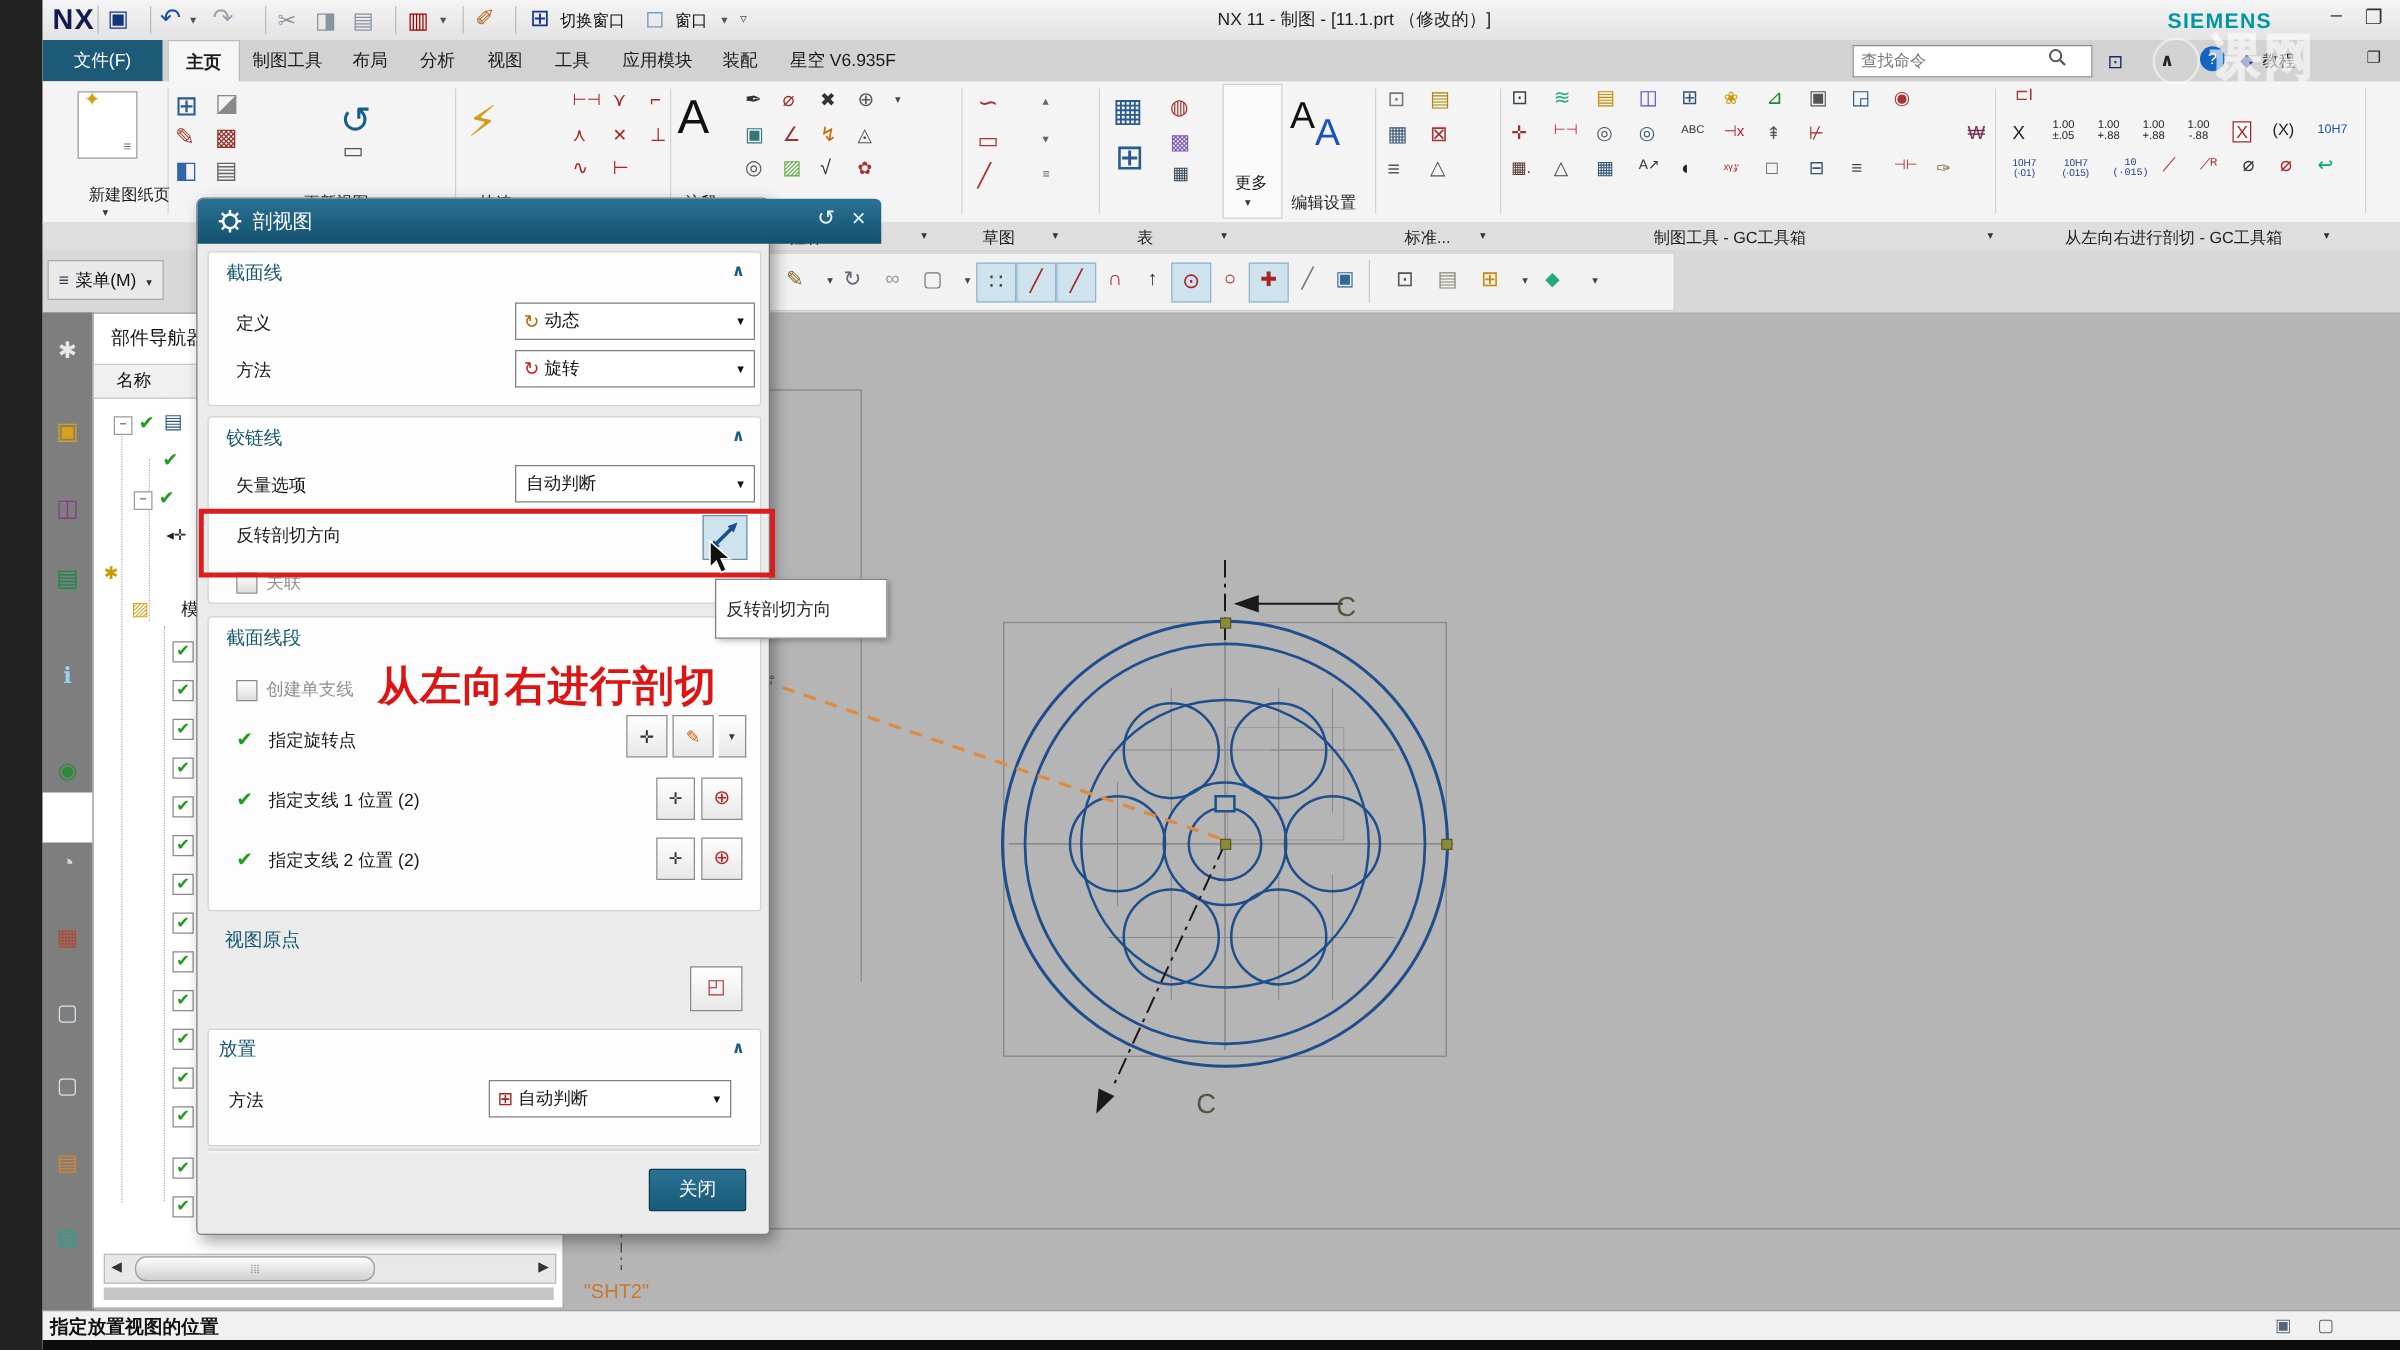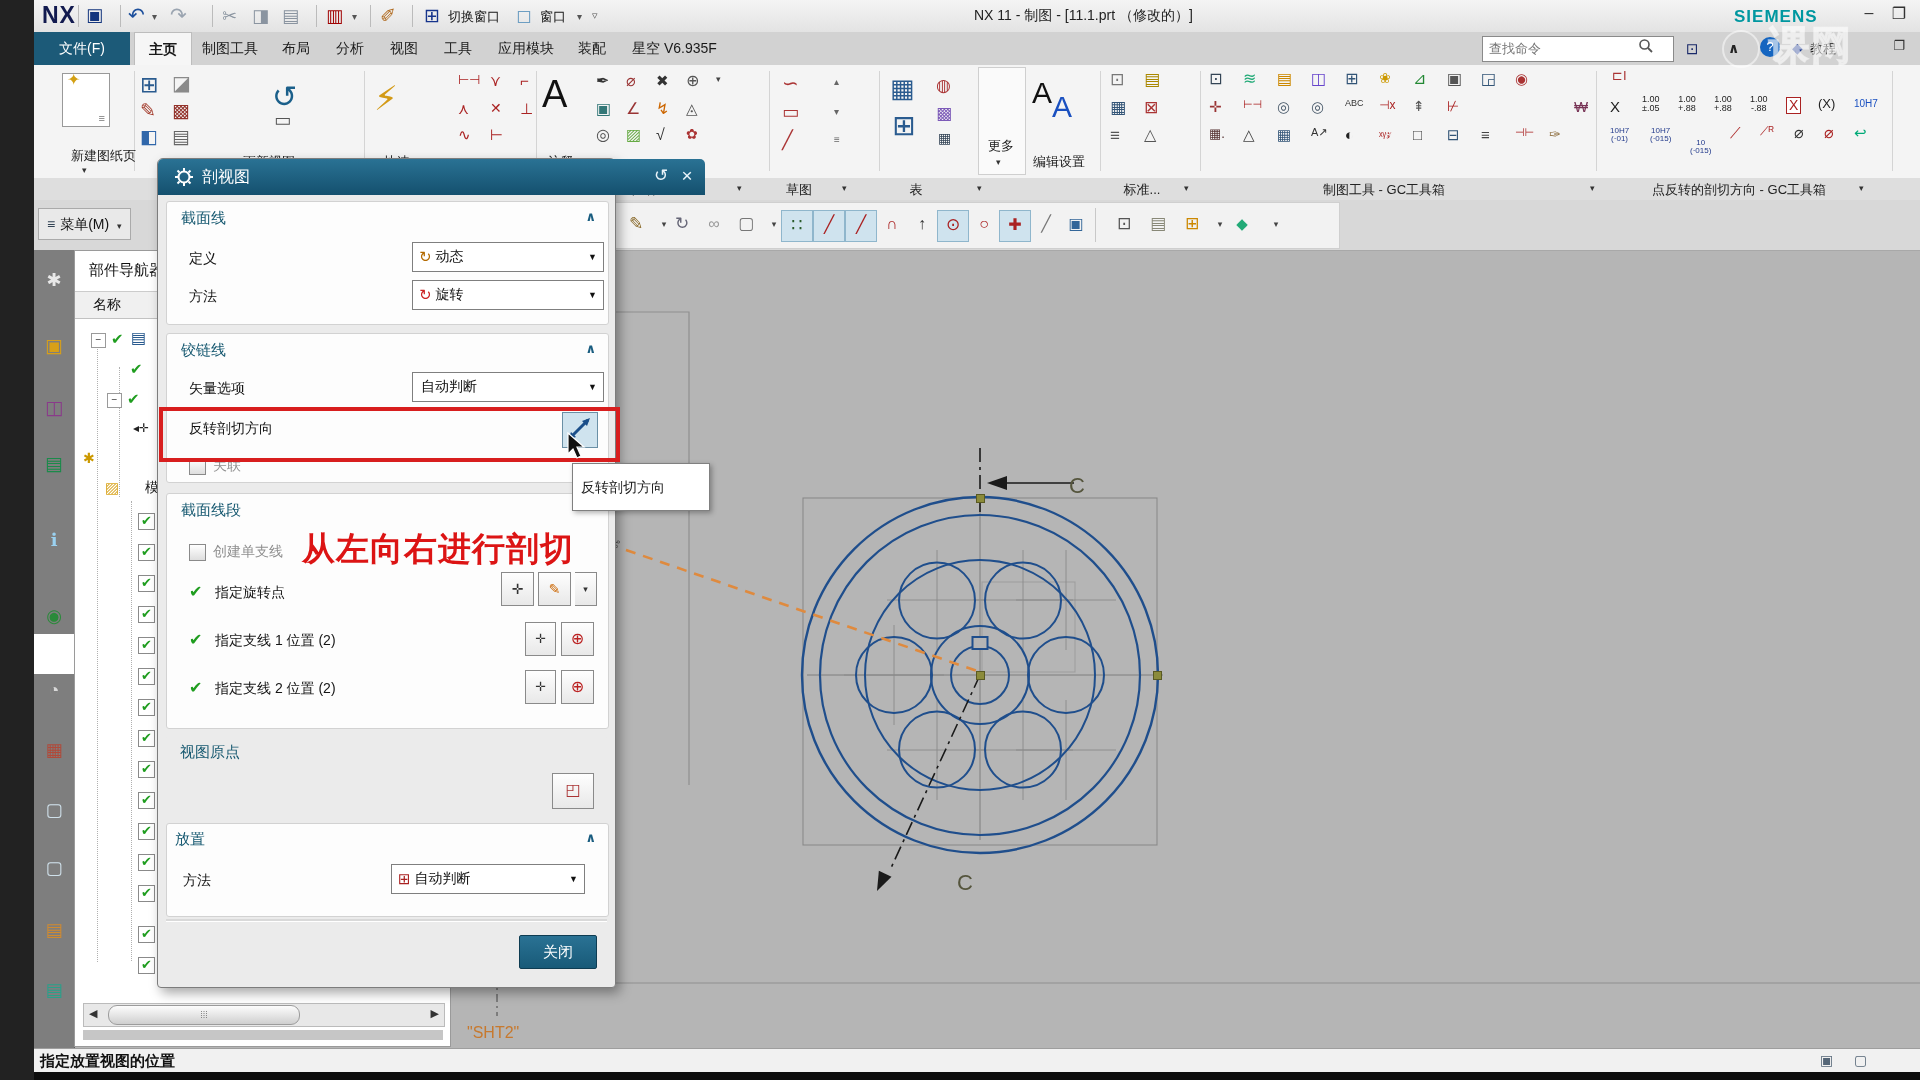--- a/index.html
+++ b/index.html
@@ -291,21 +291,21 @@
 +.88</div>
         <div class="icn" style="left: 1716px; top: 30px; color: rgb(34, 34, 34); font-size: 9px; line-height: 1.05;">1.00
 -.88</div>
         <div class="icn" style="left: 1752px; top: 32px; color: rgb(170, 34, 34); font-size: 14px; background: rgb(255, 255, 255); border: 1px solid rgb(170, 34, 34); padding: 0px 2px; line-height: 1.05;">X</div>
         <div class="icn" style="left: 1784px; top: 32px; color: rgb(34, 34, 34); font-size: 13px; line-height: 1.05;">(X)</div>
         <div class="icn" style="left: 1820px; top: 34px; color: rgb(26, 80, 192); font-size: 10px; line-height: 1.05;">10H7</div>
         <div class="icn" style="left: 1576px; top: 62px; color: rgb(34, 58, 140); font-size: 8px; line-height: 1.05;">10H7
 (·01)</div>
         <div class="icn" style="left: 1616px; top: 62px; color: rgb(34, 58, 140); font-size: 8px; line-height: 1.05;">10H7
 (·015)</div>
-        <div class="icn" style="left: 1656px; top: 74px; color: rgb(34, 58, 140); font-size: 8px; line-height: 1.05;">10
+        <div class="icn" style="left: 1656px; top: 62px; color: rgb(34, 58, 140); font-size: 8px; line-height: 1.05; font-family: Liberation Mono, monospace;">10
 (·015)</div>
         <div class="icn" style="left: 1696px; top: 60px; color: rgb(170, 34, 34); font-size: 15px; line-height: 1.05;">⟋</div>
         <div class="icn" style="left: 1726px; top: 60px; color: rgb(170, 34, 34); font-size: 12px; line-height: 1.05;">⟋ᴿ</div>
         <div class="icn" style="left: 1760px; top: 60px; color: rgb(51, 51, 51); font-size: 16px; line-height: 1.05;">⌀</div>
         <div class="icn" style="left: 1790px; top: 60px; color: rgb(170, 34, 34); font-size: 16px; line-height: 1.05;">⌀</div>
         <div class="icn" style="left: 1820px; top: 60px; color: rgb(0, 170, 119); font-size: 15px; line-height: 1.05;">↩</div>
       </div>
     <div class="riblabel" style="left:170px;top:88px;width:130px;text-align:center">更新视图</div>
     <div class="riblabel" style="left:318px;top:88px;width:90px;text-align:center">快速</div>
     <div class="riblabel" style="left:492px;top:88px;width:70px;text-align:center">注释</div>
@@ -320,21 +320,21 @@
         <div class="glabel" style="left: 571px; width: 80px;">注释</div>
         <div class="gcaret" style="left: 703px;">▾</div>
         <div class="glabel" style="left: 735px; width: 60px;">草图</div>
         <div class="gcaret" style="left: 808px;">▾</div>
         <div class="glabel" style="left: 852px; width: 60px;">表</div>
         <div class="gcaret" style="left: 943px;">▾</div>
         <div class="glabel" style="left: 1068px; width: 80px;">标准...</div>
         <div class="gcaret" style="left: 1150px;">▾</div>
         <div class="glabel" style="left: 1250px; width: 200px;">制图工具 - GC工具箱</div>
         <div class="gcaret" style="left: 1556px;">▾</div>
-        <div class="glabel" style="left: 1590px; width: 230px;">点反转的剖切方向 - GC工具箱</div>
+        <div class="glabel" style="left: 1590px; width: 230px;">从左向右进行剖切 - GC工具箱</div>
         <div class="gcaret" style="left: 1825px;">▾</div>
         <div class="gcaret" style="left: 1896px;">▾</div>
       </div>
   </div>
 
   <div class="abs" id="menurow">
     <div id="menu-btn">
       <span style="color:#345;margin-right:5px">≡</span><span>菜单(M)</span>
       <span style="font-size:9px;color:#333;margin-left:4px">▾</span>
     </div>

